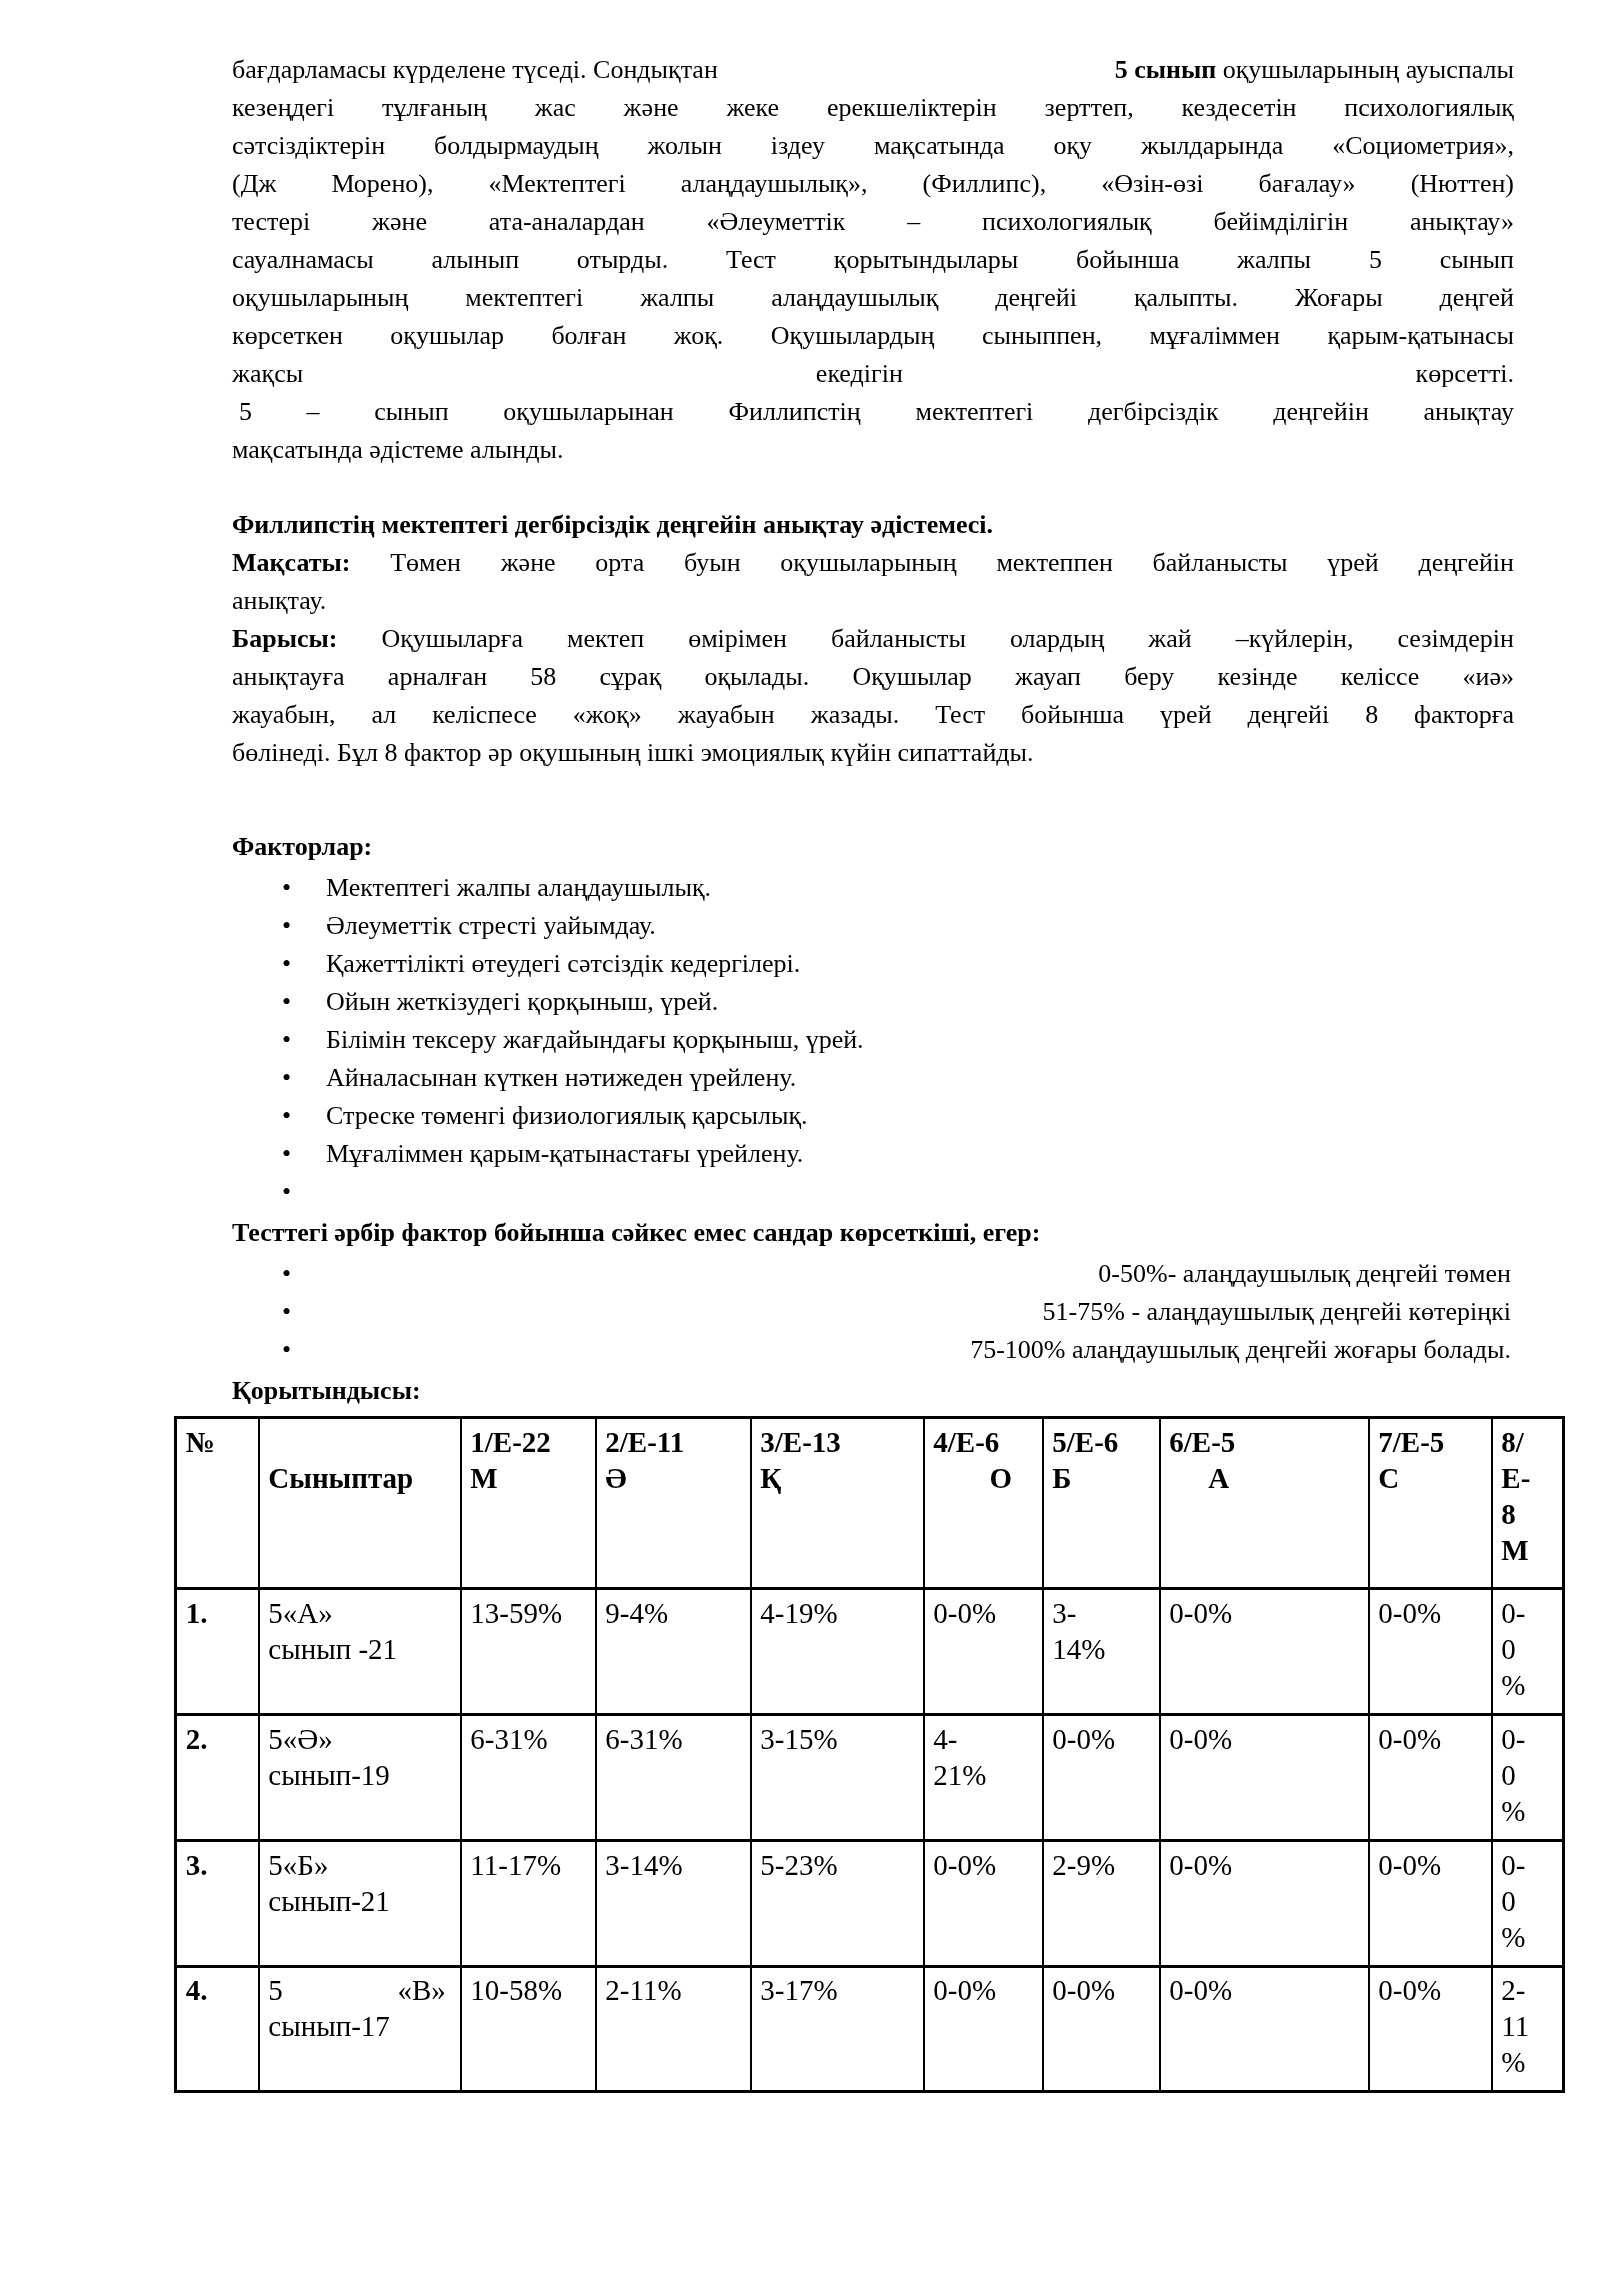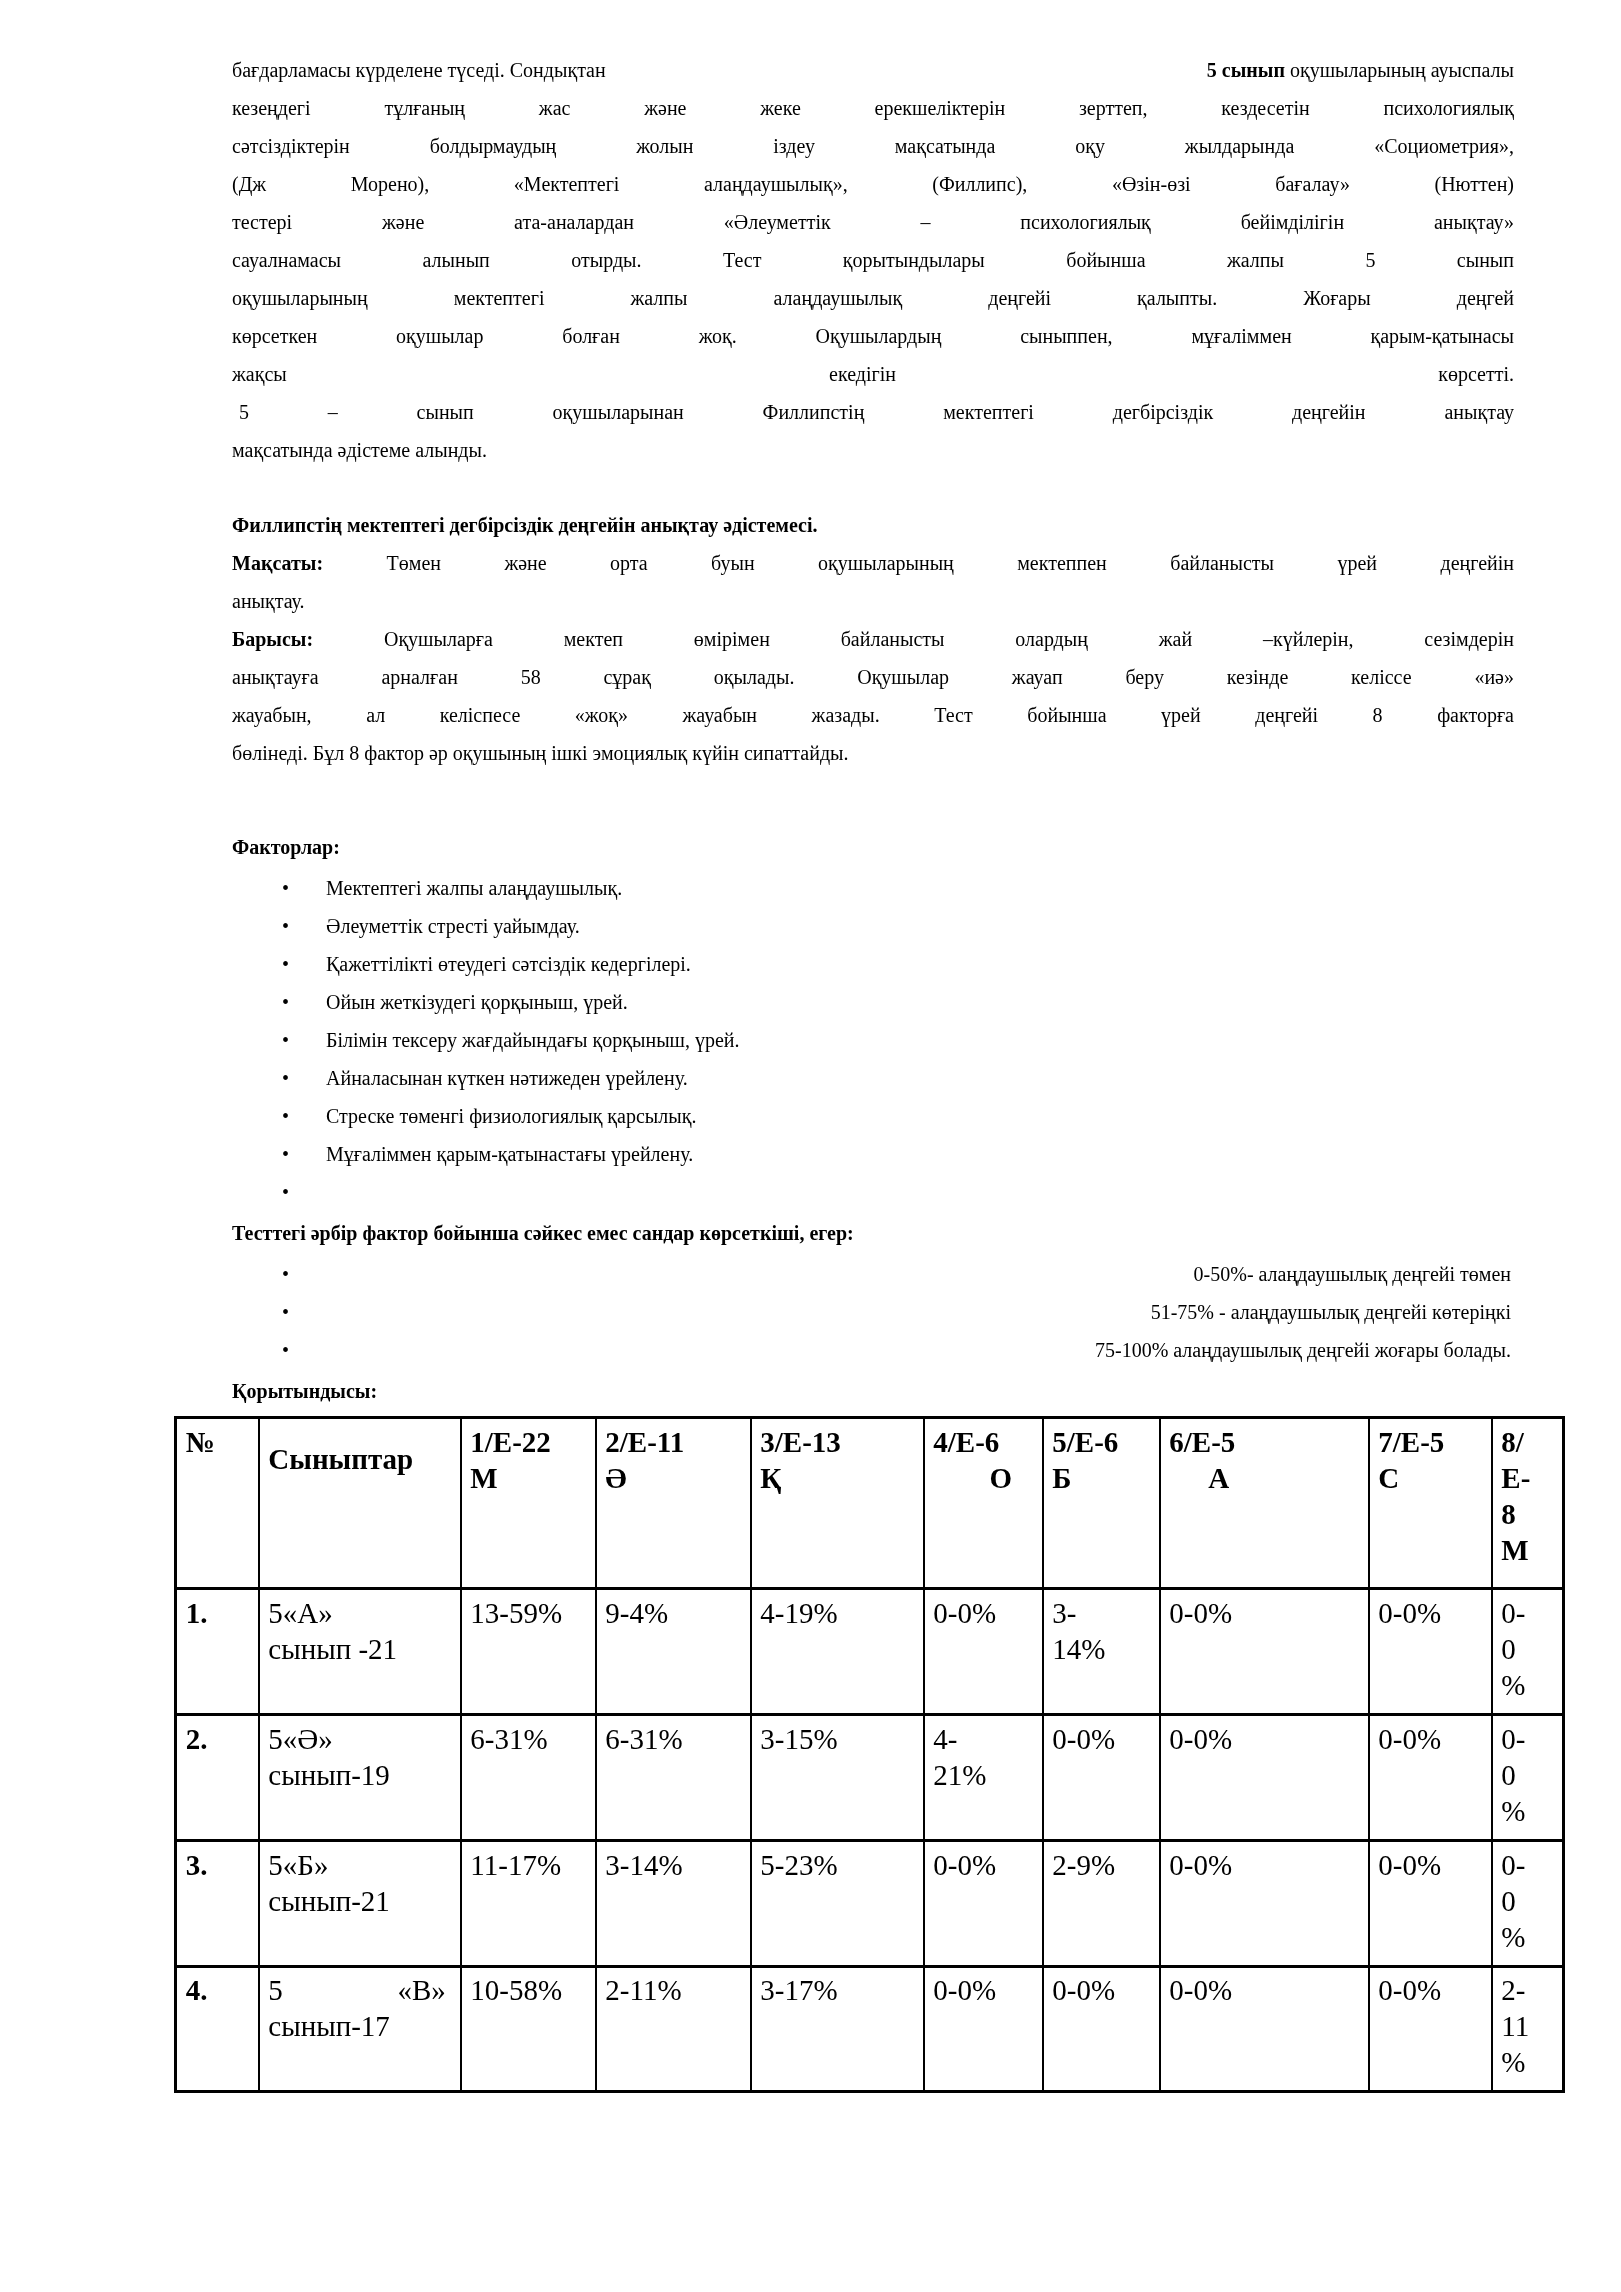--- a/index.html
+++ b/index.html
@@ -6,21 +6,21 @@
   .page{
     position:relative;
     width:1621px;height:2293px;
     background:#ffffff;
     font-family:"Liberation Serif","DejaVu Serif",serif;
     color:#000;
     overflow:hidden;
   }
   .text-col{
     position:absolute;left:232px;top:0;width:1282px;
-    font-size:20px;line-height:38px;
+    font-size:26px;line-height:38px;
   }
   .line{min-height:38px;}
   .first{margin-top:51px;}
   .j{text-align:justify;text-align-last:justify;}
   .flexline{display:flex;justify-content:space-between;}
   .b{font-weight:bold;}
   .title1{margin-top:37px;font-weight:bold;}
   .ftitle{margin-top:56px;font-weight:bold;}
   .stitle{font-weight:bold;}
   .concl{font-weight:bold;}
@@ -36,21 +36,21 @@
     border-collapse:collapse;table-layout:fixed;width:1387px;
     font-size:29px;line-height:36px;border:3.9px solid #000;
   }
   table.res td{
     border:2.9px solid #000;border-top-width:3.9px;border-bottom-width:3.9px;
     vertical-align:top;padding:4.9px 3.9px 0 8.8px;overflow:hidden;
   }
   .hrow td{font-weight:bold;height:163px;}
   .drow td{height:118px;}
   .cl{white-space:nowrap;}
-  .dn{margin-top:17px;}
+  .dn{margin-top:36px;}
   .tc{text-align:left;}
   .tr2{text-align:right;padding-right:25.5px;}
   .ind40{padding-left:39px;}
   .spread2{display:flex;justify-content:space-between;padding-right:9.8px;white-space:nowrap;}
 </style>
 </head>
 <body>
 
 <div class="page">
   <div class="text-col">

